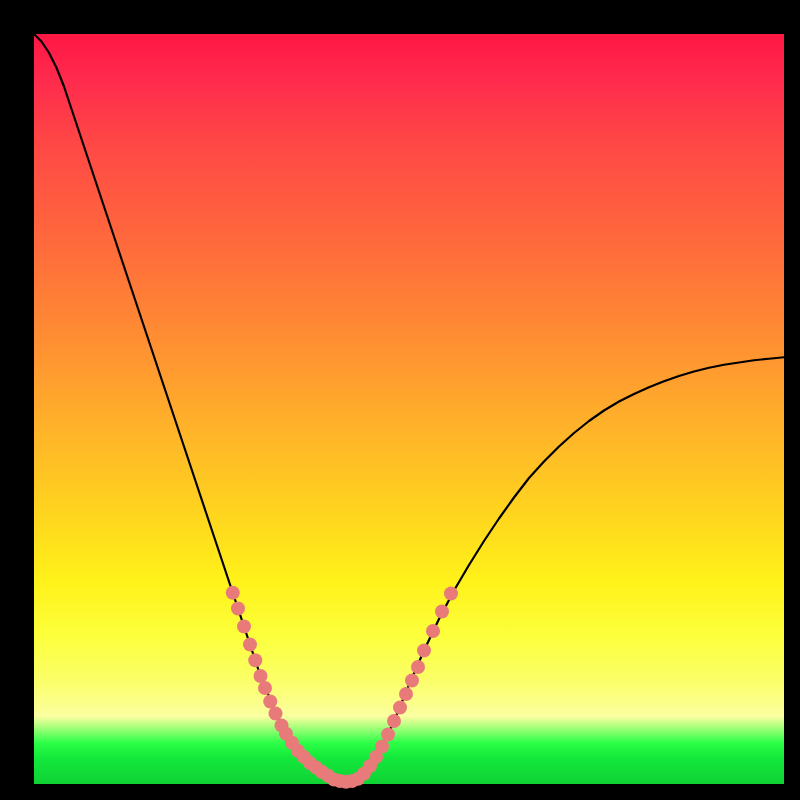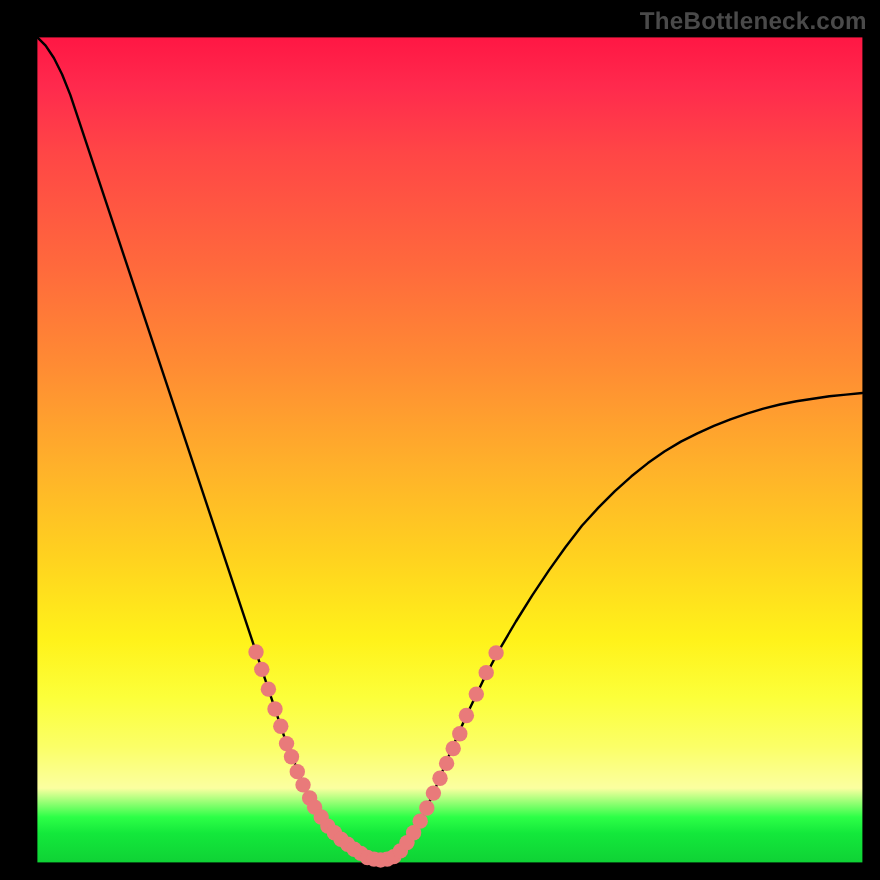--- a/index.html
+++ b/index.html
@@ -106,14 +106,13 @@
           <circle cx="372.00" cy="660.00" r="7" fill="#e97a7a" stroke="#c95a5a" stroke-width="0"></circle>
           <circle cx="378.00" cy="646.50" r="7" fill="#e97a7a" stroke="#c95a5a" stroke-width="0"></circle>
           <circle cx="384.00" cy="633.00" r="7" fill="#e97a7a" stroke="#c95a5a" stroke-width="0"></circle>
           <circle cx="390.00" cy="616.50" r="7" fill="#e97a7a" stroke="#c95a5a" stroke-width="0"></circle>
           <circle cx="399.00" cy="597.00" r="7" fill="#e97a7a" stroke="#c95a5a" stroke-width="0"></circle>
           <circle cx="408.00" cy="577.50" r="7" fill="#e97a7a" stroke="#c95a5a" stroke-width="0"></circle>
           <circle cx="417.00" cy="559.50" r="7" fill="#e97a7a" stroke="#c95a5a" stroke-width="0"></circle>
         </g>
     </svg>
   </div>
-  <div class="watermark">TheBottleneck.com</div>
 </div>
 
 </body></html>

